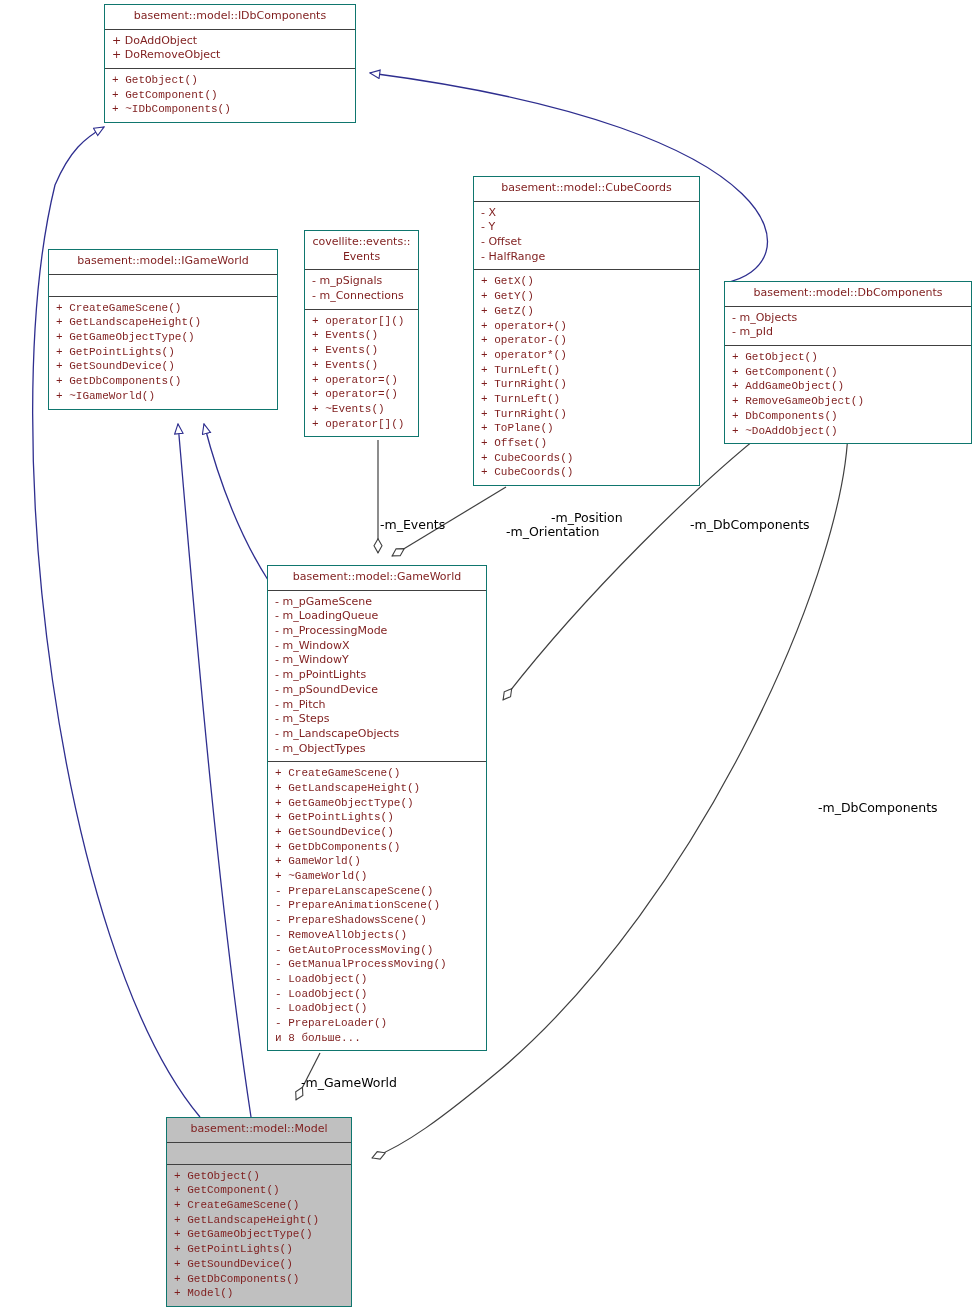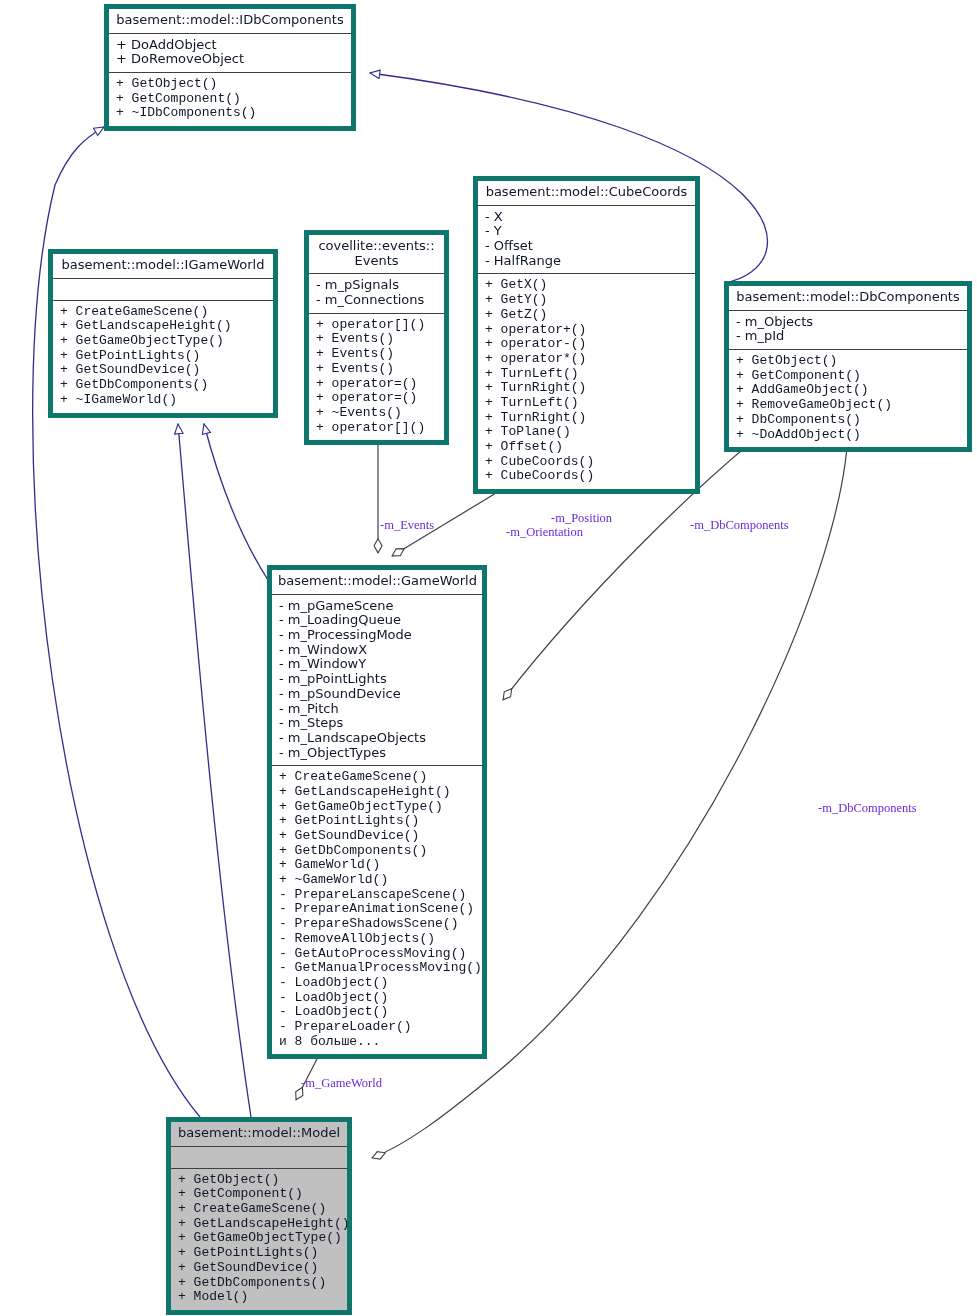--- a/index.html
+++ b/index.html
@@ -24,25 +24,25 @@
     position: absolute;
     left: 0;
     top: 0;
     width: 977px;
     height: 1316px;
     pointer-events: none;
   }
   .uml-class {
     position: absolute;
     box-sizing: border-box;
-    border: 5px solid #0f766e;
+    border: 1px solid #0f766e;
     background: #ffffff;
-    font-size: 13px;
+    font-size: 11px;
     line-height: 14.7px;
-    color: #0f172a;
+    color: #7f1d1d;
   }
   .uml-class.highlight {
     background: #c0c0c0;
   }
   .cls-title {
     text-align: center;
     padding: 4px 6px 5px 6px;
     border-bottom: 1px solid #404040;
     white-space: pre-line;
   }
@@ -59,23 +59,22 @@
     padding: 4px 6px;
   }
   .cls-row {
     white-space: pre;
     height: 14.7px;
   }
   .edge-label {
     position: absolute;
     font-size: 12.5px;
     line-height: 14.7px;
-    color: #6d28d9;
+    color: #000000;
     white-space: pre;
-    font-family: Liberation Serif, serif;
   }
 </style>
 </head>
 <body>
 
 <div id="canvas">
 
   <svg id="edges" viewBox="0 0 977 1316" width="977" height="1316">
     <defs>
       <marker id="inh-arrow" markerWidth="12" markerHeight="12" refX="10.5" refY="5" orient="auto" markerUnits="userSpaceOnUse">
@@ -125,21 +124,21 @@
       <div class="cls-row">+ CreateGameScene()</div>
       <div class="cls-row">+ GetLandscapeHeight()</div>
       <div class="cls-row">+ GetGameObjectType()</div>
       <div class="cls-row">+ GetPointLights()</div>
       <div class="cls-row">+ GetSoundDevice()</div>
       <div class="cls-row">+ GetDbComponents()</div>
       <div class="cls-row">+ ~IGameWorld()</div>
     </div>
   </div>
 
-  <div class="uml-class" id="box-events" style="left:304px; top:230px; width:145px;">
+  <div class="uml-class" id="box-events" style="left:304px; top:230px; width:115px;">
     <div class="cls-title">covellite::events::
 Events</div>
     <div class="cls-section">
       <div class="cls-row">- m_pSignals</div>
       <div class="cls-row">- m_Connections</div>
     </div>
     <div class="cls-section">
       <div class="cls-row">+ operator[]()</div>
       <div class="cls-row">+ Events()</div>
       <div class="cls-row">+ Events()</div>

